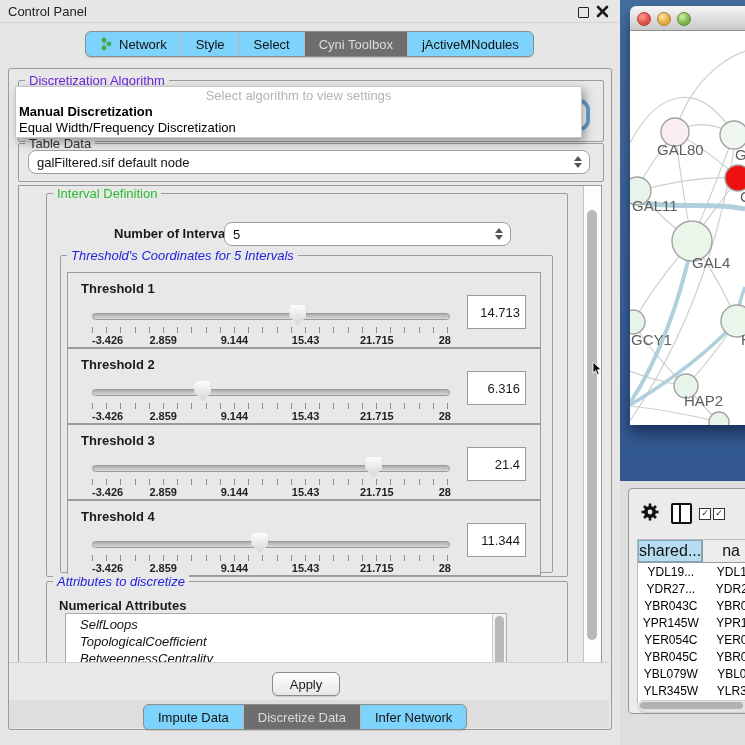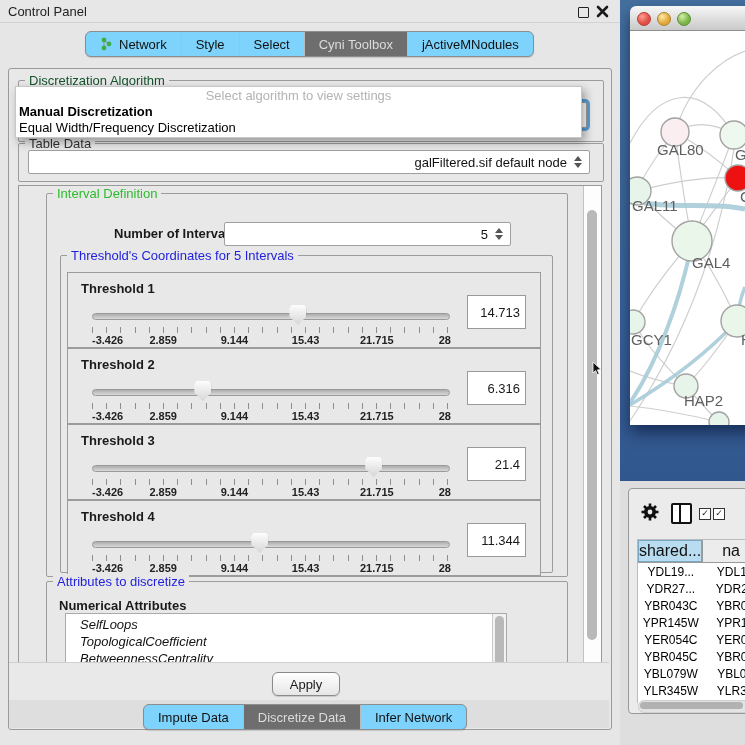--- a/index.html
+++ b/index.html
@@ -30,27 +30,27 @@
   .bottom-tabs{left:143px;top:704px;}
   .seg .ic{margin-right:6px;display:inline-flex;}
 
   
   .outer-panel{left:8px;top:68px;width:602px;height:660px;border:1px solid #9a9a9a;border-radius:3px;background:#e8e8e8;}
 
   
   .group{position:absolute;border:1px solid #9c9c9c;border-radius:2px;background:transparent;}
   .gtitle{position:absolute;top:-8px;left:6px;background:#e8e8e8;padding:0 4px;font-size:13px;white-space:nowrap;}
   .gtitle.green{color:#2dbc2d;}
-  .gtitle.blue{color:#2222dd;}
+  .gtitle.blue{color:#2222dd;font-style:italic;}
   .gtitle.dark{color:#333;}
-  .gtitle.gray{color:#14532d;}
-
-  
-  .combo{position:absolute;background:#fff;border:1px solid #a0a0a0;border-radius:2px;display:flex;align-items:center;
-    padding:0 22px 0 8px;font-size:13px;color:#111;box-shadow:inset 0 1px 0 rgba(255,255,255,.8);justify-content:flex-end;}
+  .gtitle.gray{color:#6d28d9;}
+
+  
+  .combo{position:absolute;background:#fff;border:1px solid #a0a0a0;border-radius:8px;display:flex;align-items:center;
+    padding:0 22px 0 8px;font-size:13px;color:#111;box-shadow:inset 0 1px 0 rgba(255,255,255,.8);}
   .combo .stepper{position:absolute;right:7px;top:50%;transform:translateY(-50%);display:flex;flex-direction:column;gap:2px;}
   .combo .stepper i{display:block;width:0;height:0;border-left:4px solid transparent;border-right:4px solid transparent;}
   .combo .stepper i.up{border-bottom:5px solid #555;}
   .combo .stepper i.dn{border-top:5px solid #555;}
   .combo.focus{box-shadow:0 0 0 3px #5b9fd8;}
 
   
   .popup{left:15px;top:86px;width:565px;height:50px;background:#fff;border:1px solid #c6c6c6;
     box-shadow:3px 4px 9px rgba(0,0,0,.35);z-index:30;}
   .popup .prompt{height:16px;line-height:16px;text-align:center;color:#b3b3b3;font-size:13px;margin-top:1px;}

